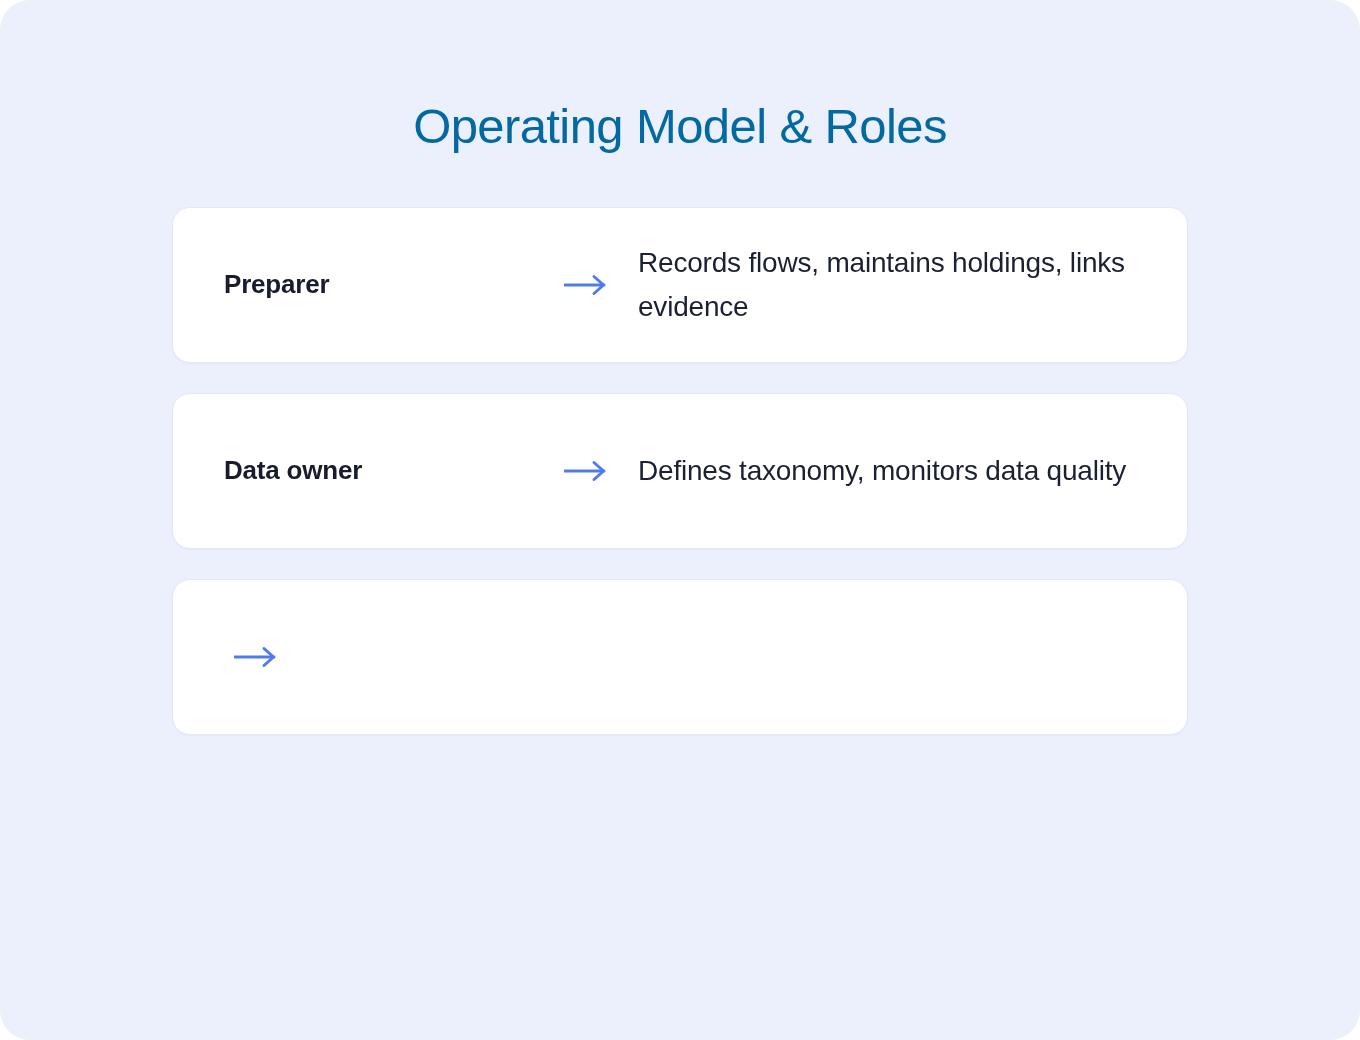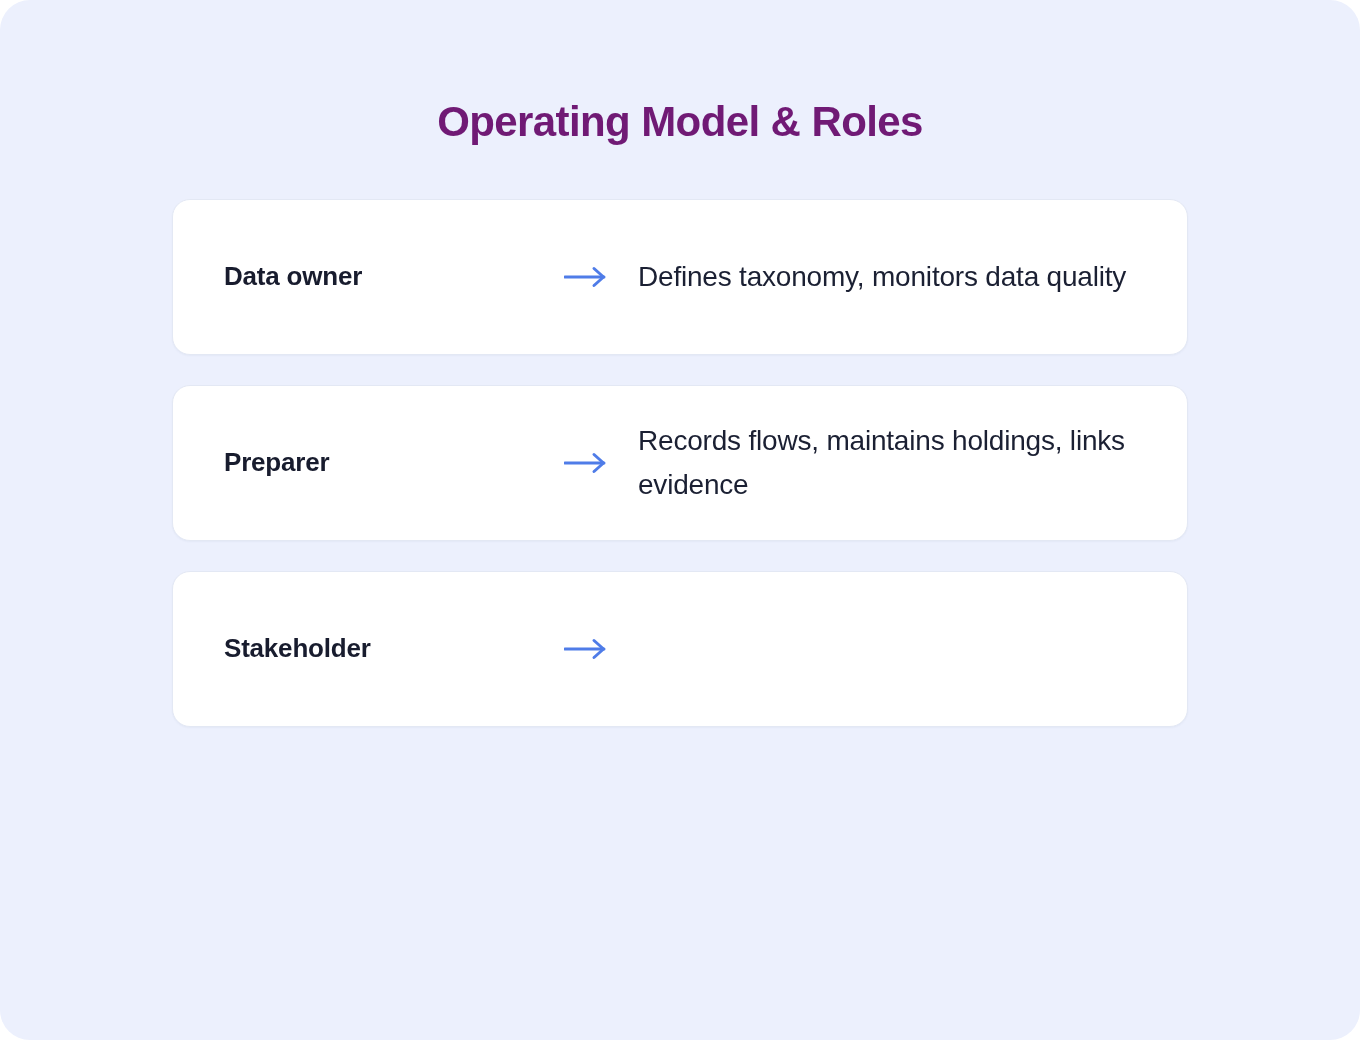--- a/index.html
+++ b/index.html
@@ -21,24 +21,24 @@
     box-sizing: border-box;
     background: #ecf0fd;
     border-radius: 30px;
     overflow: hidden;
   }
 
   .page-title {
     margin: 0;
     padding-top: 98px;
     text-align: center;
-    font-size: 42px;
-    font-weight: 700;
+    font-size: 49px;
+    font-weight: 400;
     letter-spacing: -0.6px;
-    color: #701a75;
+    color: #0369a1;
     line-height: 1.15;
   }
 
   .cards {
     margin: 0 auto;
     padding-top: 53px;
     width: 1016px;
     display: flex;
     flex-direction: column;
     gap: 30px;
@@ -92,44 +92,43 @@
 </head>
 <body>
 
 <div class="page">
 
   <h1 class="page-title">Operating Model &amp; Roles</h1>
 
   <div class="cards">
 
     <div class="role-card">
+      <div class="role-label">Preparer</div>
+      <div class="role-arrow">
+        <svg width="44" height="22" viewBox="0 0 44 22" fill="none" aria-hidden="true">
+          <path d="M1 11H40" stroke="#4f7ce8" stroke-width="3" stroke-linecap="round"></path>
+          <path d="M30 2.5L39.5 11L30 19.5" stroke="#4f7ce8" stroke-width="3" stroke-linecap="round" stroke-linejoin="round" fill="none"></path>
+        </svg>
+      </div>
+      <div class="role-desc">Records flows, maintains holdings, links evidence</div>
+    </div>
+
+    <div class="role-card">
       <div class="role-label">Data owner</div>
       <div class="role-arrow">
         <svg width="44" height="22" viewBox="0 0 44 22" fill="none" aria-hidden="true">
           <path d="M1 11H40" stroke="#4f7ce8" stroke-width="3" stroke-linecap="round"></path>
           <path d="M30 2.5L39.5 11L30 19.5" stroke="#4f7ce8" stroke-width="3" stroke-linecap="round" stroke-linejoin="round" fill="none"></path>
         </svg>
       </div>
       <div class="role-desc">Defines taxonomy, monitors data quality</div>
     </div>
 
-    <div class="role-card">
-      <div class="role-label">Preparer</div>
-      <div class="role-arrow">
-        <svg width="44" height="22" viewBox="0 0 44 22" fill="none" aria-hidden="true">
-          <path d="M1 11H40" stroke="#4f7ce8" stroke-width="3" stroke-linecap="round"></path>
-          <path d="M30 2.5L39.5 11L30 19.5" stroke="#4f7ce8" stroke-width="3" stroke-linecap="round" stroke-linejoin="round" fill="none"></path>
-        </svg>
-      </div>
-      <div class="role-desc">Records flows, maintains holdings, links evidence</div>
-    </div>
-
 
     <div class="role-card">
-      <div class="role-label">Stakeholder</div>
       <div class="role-arrow">
         <svg width="44" height="22" viewBox="0 0 44 22" fill="none" aria-hidden="true">
           <path d="M1 11H40" stroke="#4f7ce8" stroke-width="3" stroke-linecap="round"></path>
           <path d="M30 2.5L39.5 11L30 19.5" stroke="#4f7ce8" stroke-width="3" stroke-linecap="round" stroke-linejoin="round" fill="none"></path>
         </svg>
       </div>
     </div>
 
   </div>
 </div>

